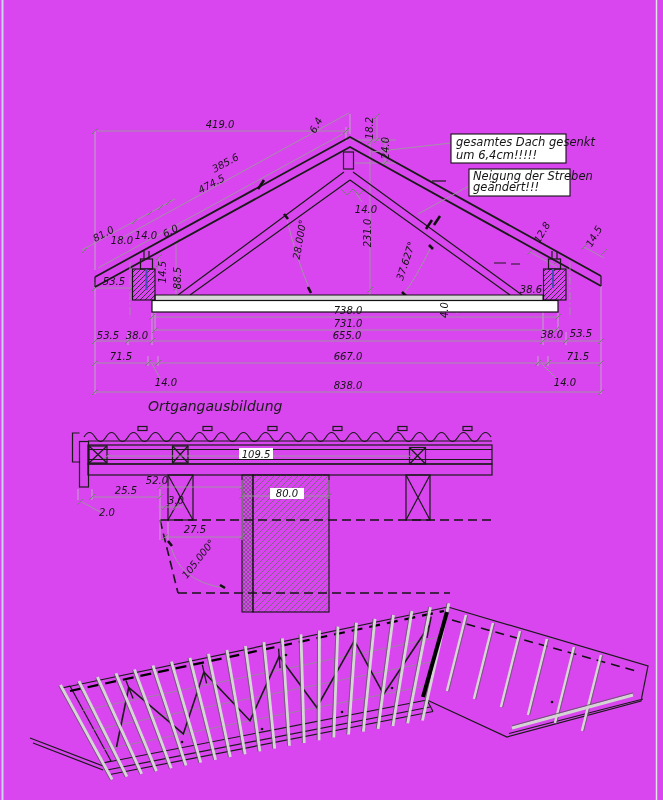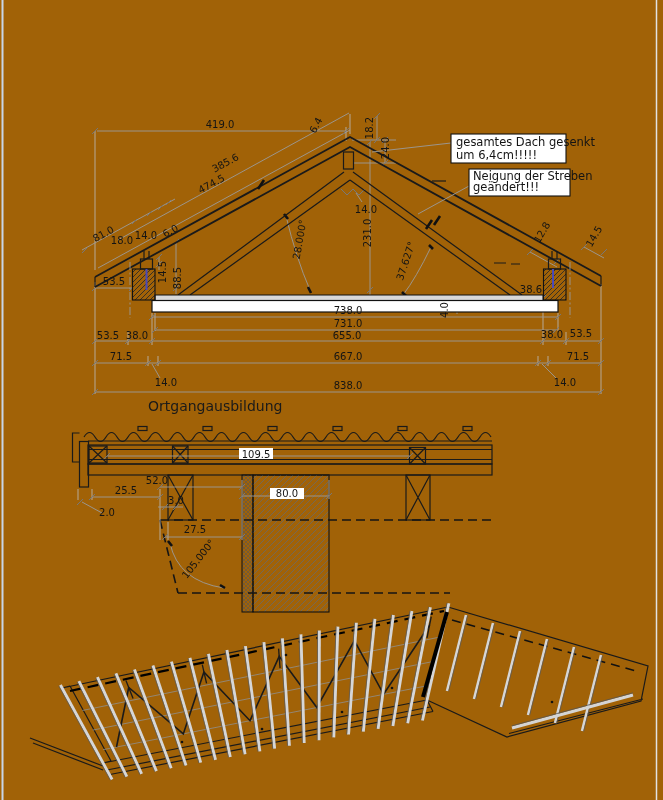--- a/index.html
+++ b/index.html
@@ -1,16 +1,16 @@
 <!DOCTYPE html>
 <html><head>
 <meta charset="utf-8">
 <style>
   html,body{margin:0;padding:0;background:#fff;}
-  #stage{position:relative;width:663px;height:800px;background:#a16207;overflow:hidden;}
+  #stage{position:relative;width:663px;height:800px;background:#d946ef;overflow:hidden;font-style:italic;}
   svg{position:absolute;left:0;top:0;}
   svg text{font-family:"DejaVu Sans",sans-serif;font-size:10px;fill:#141414;text-anchor:middle;}
   svg text.note{font-size:11.5px;text-anchor:start;}
   svg text.title{font-size:14px;text-anchor:start;fill:#1a1a1a;}
   .k{stroke:#1a1a1a;fill:none;stroke-width:1.2;}
   .k2{stroke:#1a1a1a;fill:none;stroke-width:1.8;}
   .w3{stroke:#111;fill:none;stroke-width:2.6;}
   .g{stroke:#9b9b9b;fill:none;stroke-width:0.9;}
   .gl{stroke:#bdbdbd;fill:none;stroke-width:0.8;}
   .tick{stroke:#787878;fill:none;stroke-width:1;}

